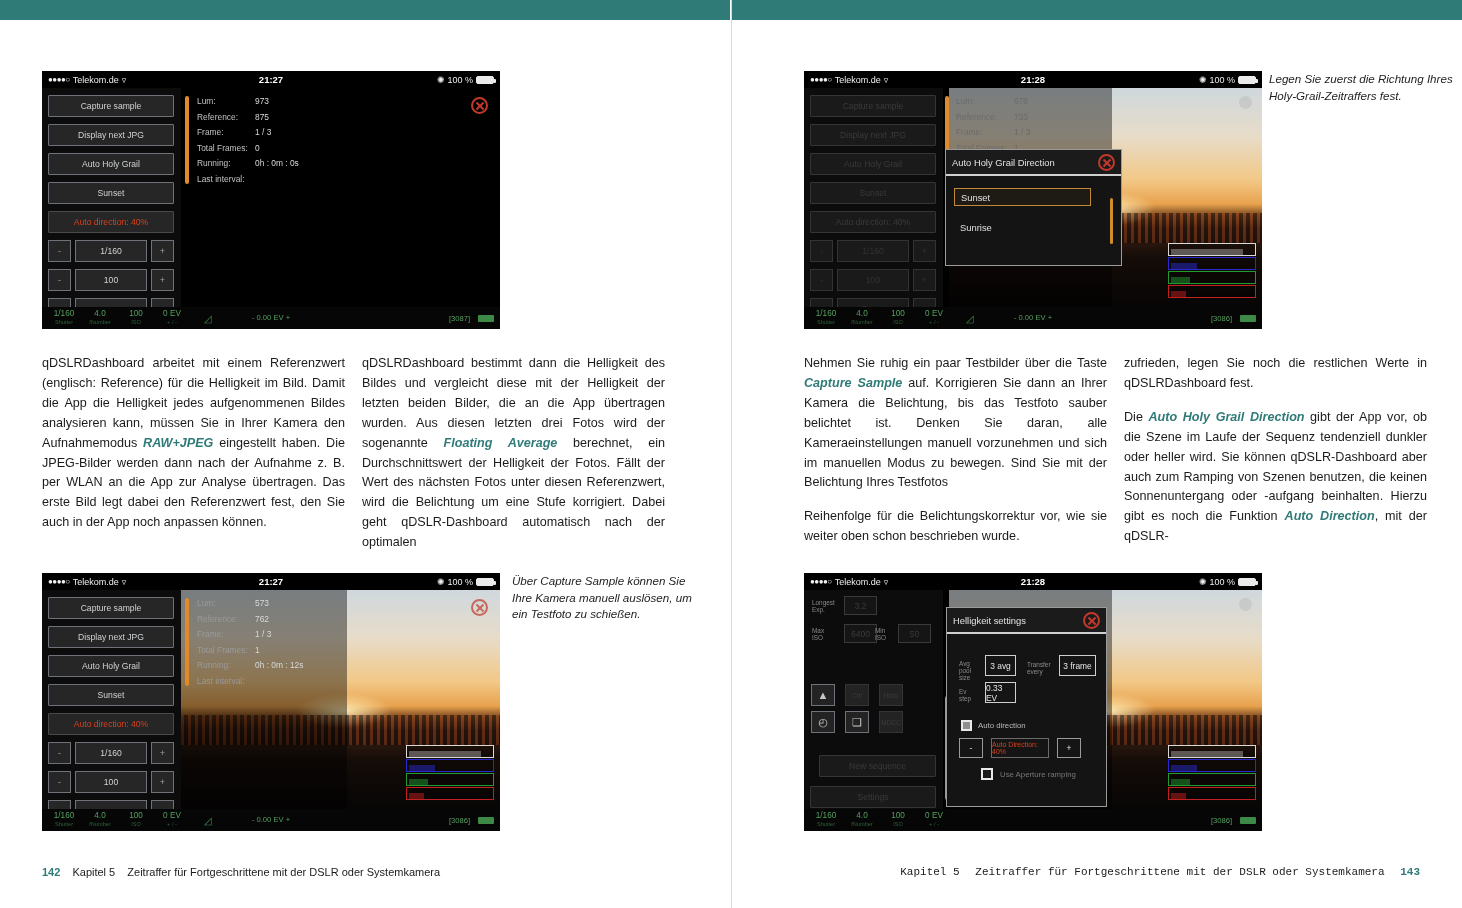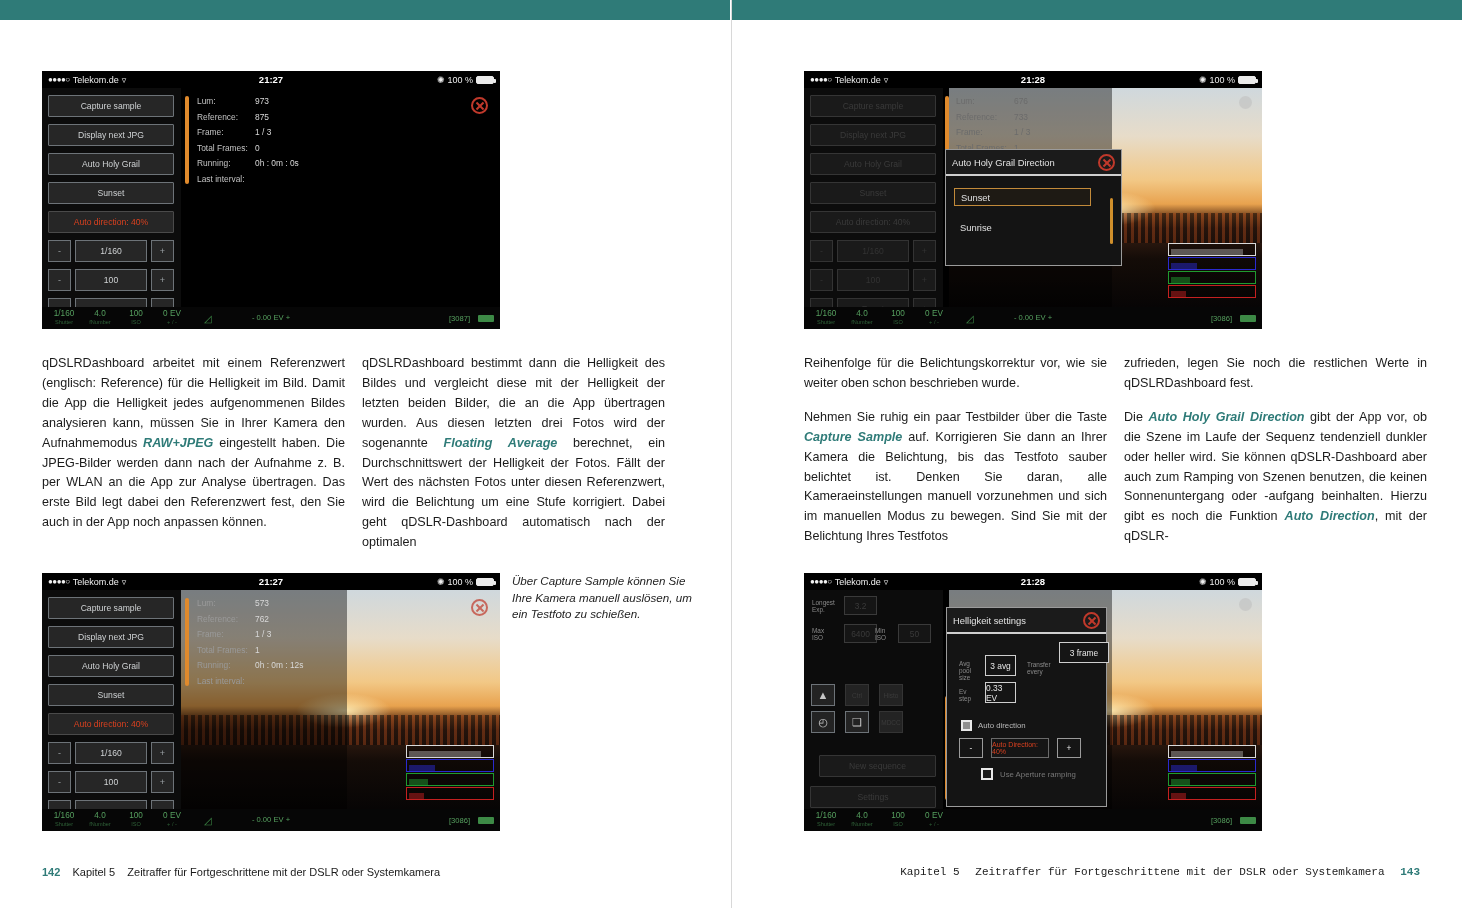--- a/index.html
+++ b/index.html
@@ -665,24 +665,25 @@
             <span>-</span>
             <span>0.00 EV</span>
             <span>+</span>
           </div>
           <div class="frame-count">[3086]</div>
           <div class="batt-green"></div>
         </div>
       </div>
     </div>
 
+    <div class="caption" style="left:537px; top:71px;">Legen Sie zuerst die Richtung Ihres Holy-Grail-Zeitraffers fest.</div>
 
     <div class="col" style="left:72px; top:354px; width:303px;">
+      <p><span>Nehmen Sie ruhig ein paar Testbilder über die Taste </span><span class="tealit">Capture Sample</span><span> auf. Korrigieren Sie dann an Ihrer Kamera die Belichtung, bis das Testfoto sauber belichtet ist. Denken Sie daran, alle Kameraeinstellungen manuell vorzunehmen und sich im manuellen Modus zu bewegen. Sind Sie mit der Belichtung Ihres Testfotos</span></p>
       <p>Reihenfolge für die Belichtungskorrektur vor, wie sie weiter oben schon beschrieben wurde.</p>
-      <p><span>Nehmen Sie ruhig ein paar Testbilder über die Taste </span><span class="tealit">Capture Sample</span><span> auf. Korrigieren Sie dann an Ihrer Kamera die Belichtung, bis das Testfoto sauber belichtet ist. Denken Sie daran, alle Kameraeinstellungen manuell vorzunehmen und sich im manuellen Modus zu bewegen. Sind Sie mit der Belichtung Ihres Testfotos</span></p>
     </div>
     <div class="col" style="left:392px; top:354px; width:303px;">
       <p>zufrieden, legen Sie noch die restlichen Werte in qDSLRDashboard fest.</p>
       <p><span>Die </span><span class="tealit">Auto Holy Grail Direction</span><span> gibt der App vor, ob die Szene im Laufe der Sequenz tendenziell dunkler oder heller wird. Sie können qDSLR-Dashboard aber auch zum Ramping von Szenen benutzen, die keinen Sonnenuntergang oder -aufgang beinhalten. Hierzu gibt es noch die Funktion </span><span class="tealit">Auto Direction</span><span>, mit der qDSLR-</span></p>
     </div>
 
     <div class="shot" style="left:72px; top:573px; width:458px; height:258px;">
       <div class="statusbar">
         <div class="sb-left">
           <span class="dots">●●●●○</span>
@@ -745,21 +746,21 @@
 
         <div class="modal" style="left:142px; top:17px; width:161px; height:200px;">
           <div class="modal-head">
             <span class="modal-title">Helligkeit settings</span>
             <div class="x-btn" style="right:6px; top:4px;"></div>
           </div>
           <div class="modal-body" style="height:170px;">
             <div class="lbl-sm" style="left:12px; top:26px; width:18px;">Avg pool size</div>
             <div class="field" style="left:38px; top:21px; width:31px; height:21px;">3 avg</div>
             <div class="lbl-sm" style="left:80px; top:27px; width:26px;">Transfer every</div>
-            <div class="field" style="left:112px; top:8px; width:50px; height:21px;">3 frame</div>
+            <div class="field" style="left:112px; top:21px; width:37px; height:21px;">3 frame</div>
 
             <div class="lbl-sm" style="left:12px; top:54px; width:18px;">Ev step</div>
             <div class="field" style="left:38px; top:48px; width:31px; height:21px;">0.33 EV</div>
 
             <div class="chk filled" style="left:14px; top:86px; width:11px; height:11px;"></div>
             <div class="chk-label" style="left:31px; top:87px;">Auto direction</div>
 
             <div class="field" style="left:12px; top:104px; width:24px; height:20px; border-color:#9b9b9b;">-</div>
             <div class="field" style="left:44px; top:104px; width:58px; height:20px; color:#d8401f; border-color:#6a6a6a; font-size:7px;">Auto Direction: 40%</div>
             <div class="field" style="left:110px; top:104px; width:24px; height:20px; border-color:#9b9b9b;">+</div>

